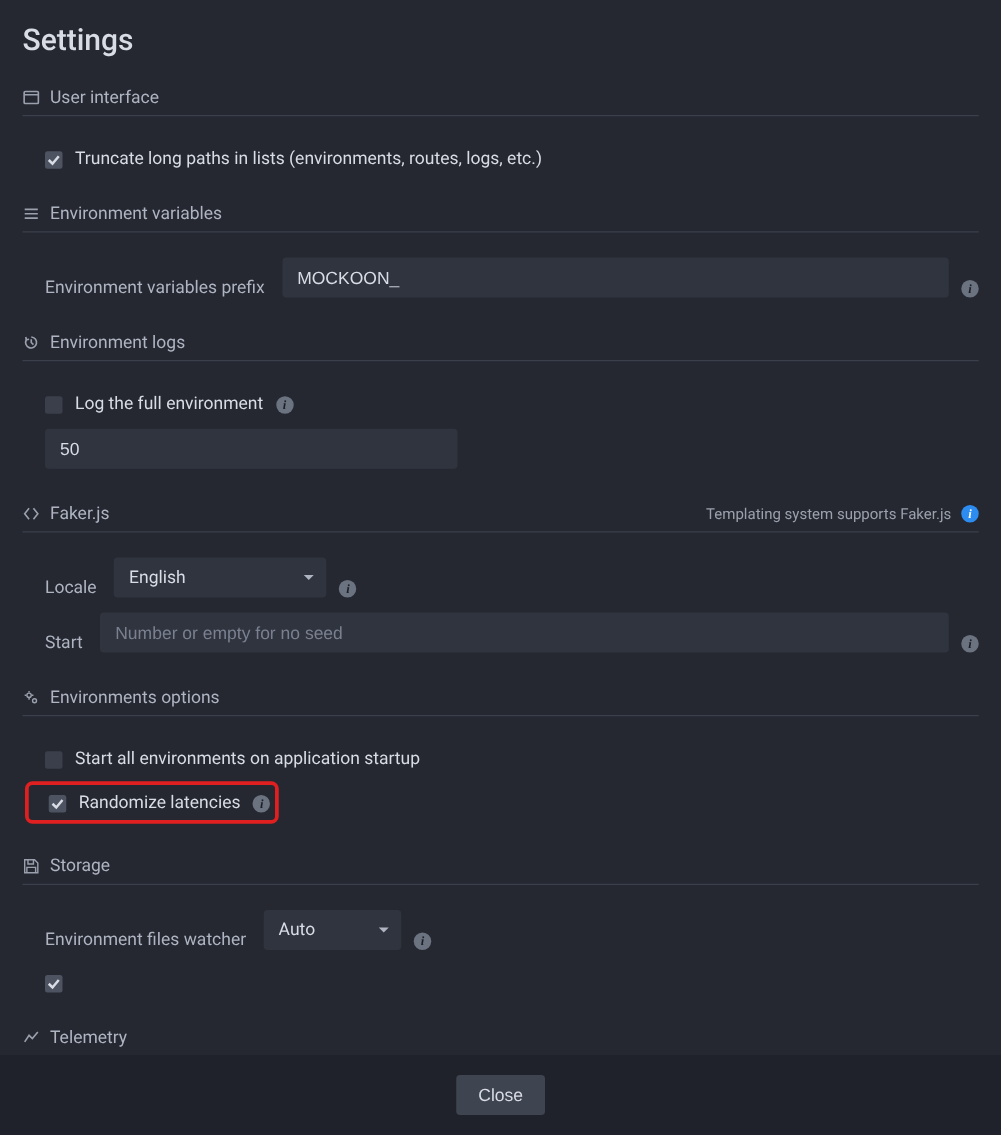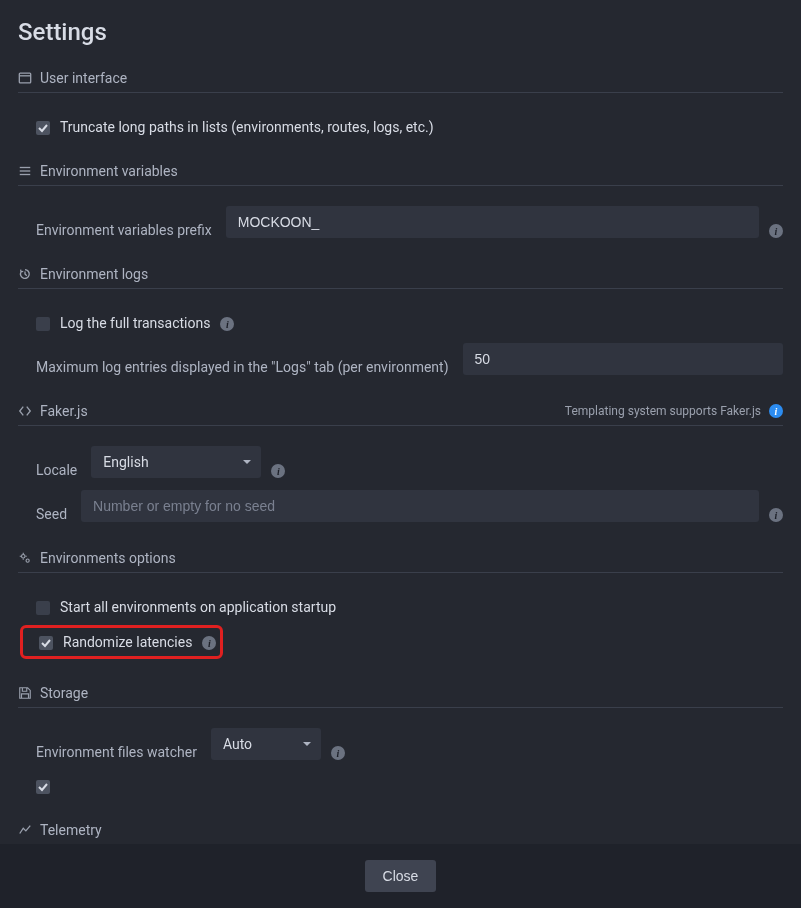--- a/index.html
+++ b/index.html
@@ -233,25 +233,24 @@
             <path d="M3 3 L3.5 5.5 L6 5" fill="none" stroke="#9aa0ad" stroke-width="1.5"></path>
             <path d="M8 5 L8 8 L10 10" fill="none" stroke="#9aa0ad" stroke-width="1.5"></path>
           </svg>
       </span>
       <span class="title">Environment logs</span>
     </div>
     <div class="row">
       <span class="checkbox">
         
       </span>
-      <span class="label-text">Log the full transactions</span>
-      <span class="info-icon">i</span>
-    </div>
-    <div class="row">
-      <span class="field-label">Maximum log entries displayed in the "Logs" tab (per environment)</span>
+      <span class="label-text">Log the full environment</span>
+      <span class="info-icon">i</span>
+    </div>
+    <div class="row">
       <input class="text-input flex" style="max-width: 330px;" value="50">
     </div>
   </div>
 
   <div class="section">
     <div class="section-header">
       <span class="icon">
         <svg viewBox="0 0 16 16" width="14" height="14">
             <path d="M6 3 L2 8 L6 13 M10 3 L14 8 L10 13" fill="none" stroke="#9aa0ad" stroke-width="1.5"></path>
           </svg>
@@ -264,21 +263,21 @@
     </div>
     <div class="row">
       <span class="field-label">Locale</span>
       <div class="select-input" style="min-width:170px">
         <span>English</span>
         <span class="caret"></span>
       </div>
       <span class="info-icon">i</span>
     </div>
     <div class="row">
-      <span class="field-label">Seed</span>
+      <span class="field-label">Start</span>
       <input class="text-input flex" placeholder="Number or empty for no seed" style="">
       <span class="info-icon">i</span>
     </div>
   </div>
 
   <div class="section">
     <div class="section-header">
       <span class="icon">
         <svg viewBox="0 0 16 16" width="14" height="14">
             <circle cx="6" cy="6" r="2" fill="none" stroke="#9aa0ad" stroke-width="1.3"></circle>

